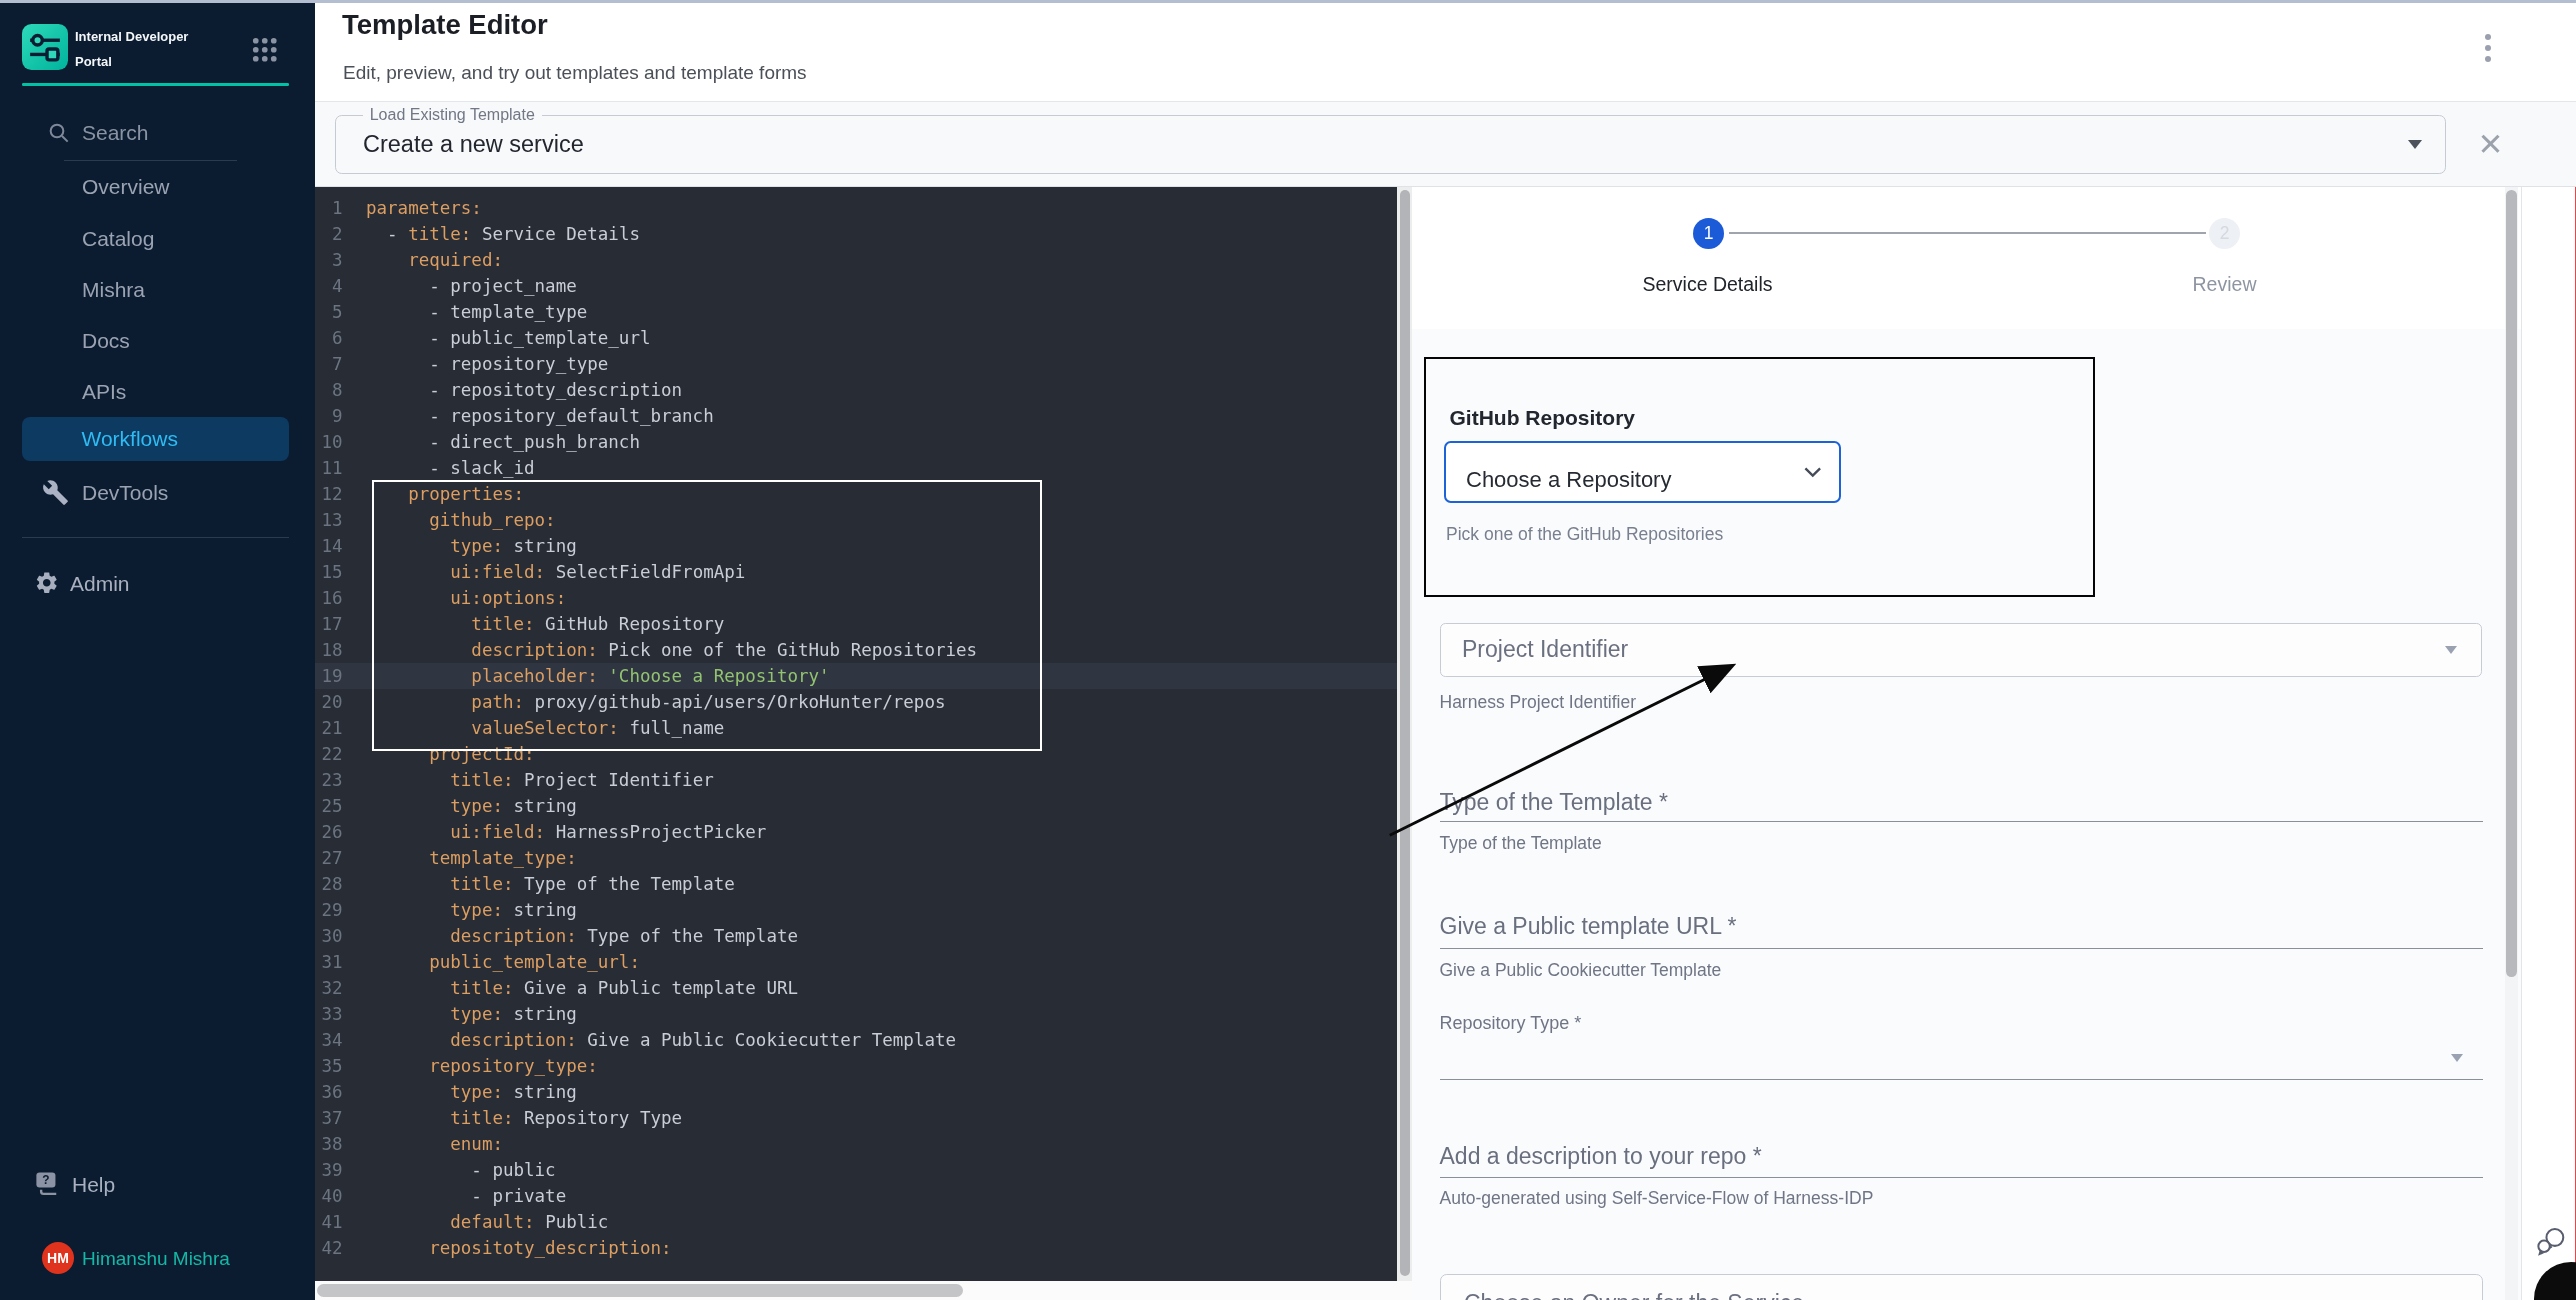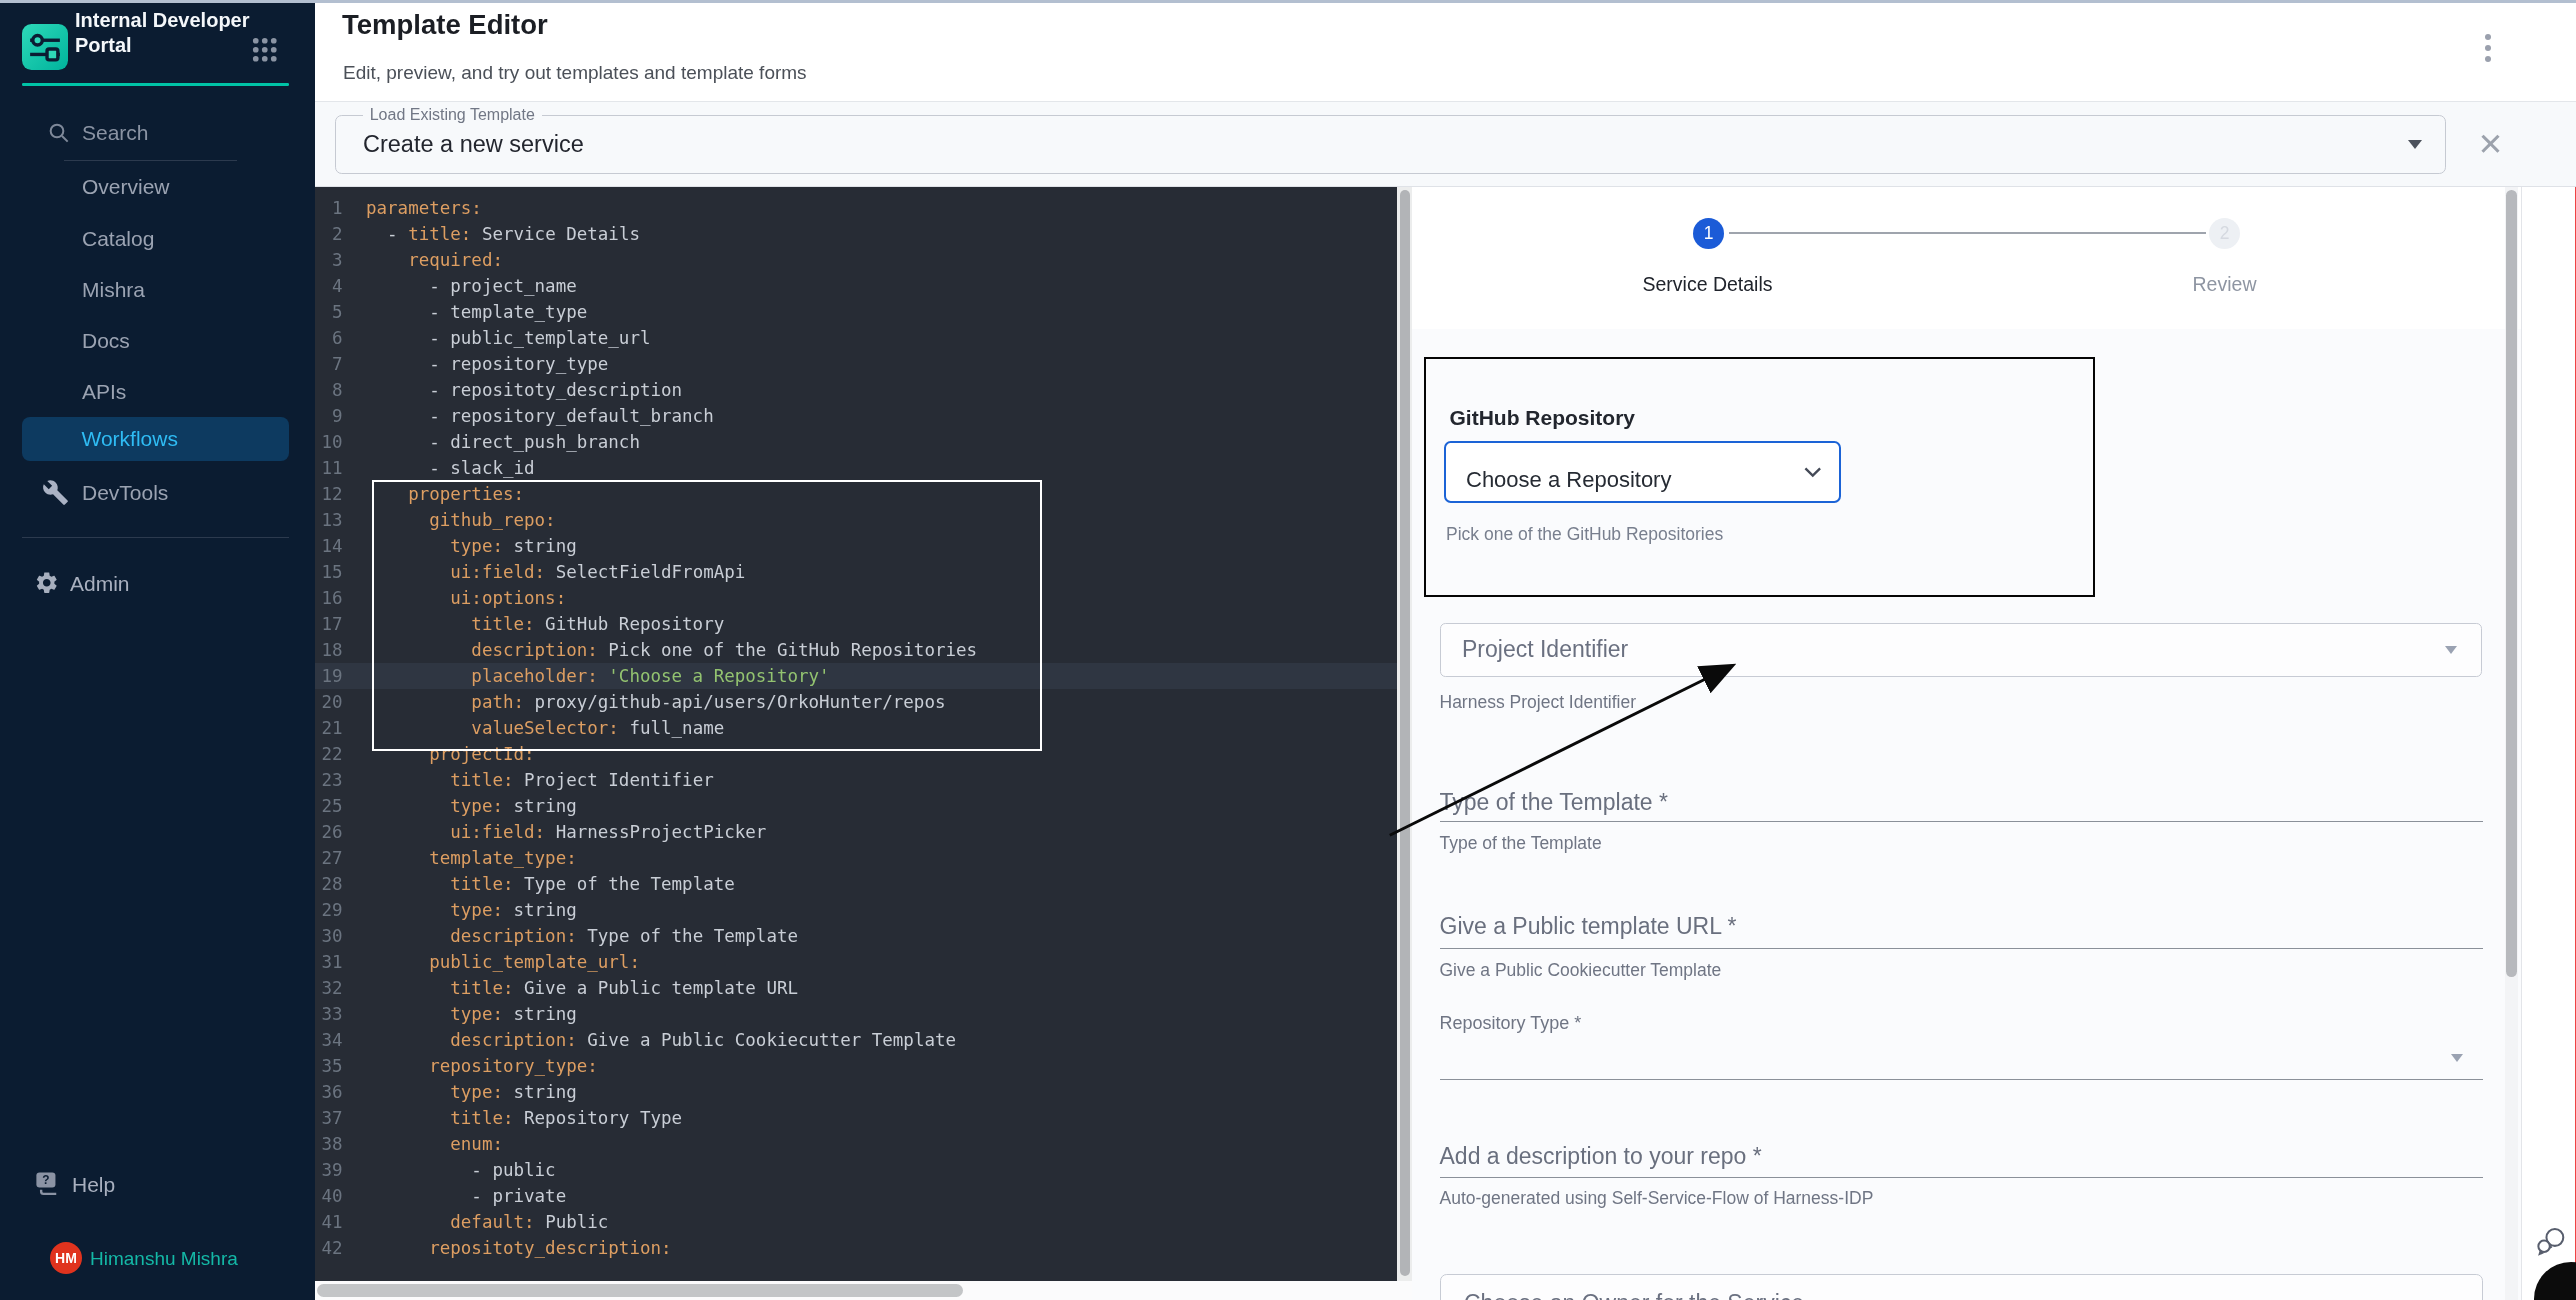--- a/index.html
+++ b/index.html
@@ -5,21 +5,21 @@
   * { margin:0; padding:0; box-sizing:border-box; }
   html,body { width:2576px; height:1301px; overflow:hidden; background:#fff;
               font-family:"Liberation Sans", sans-serif; }
   .app { position:relative; width:2576px; height:1301px; }
 
   .top-strip { position:absolute; left:0; top:0; width:2576px; height:2.7px; background:#b3bfd0; z-index:50; }
 
   
   .sidebar { position:absolute; left:0; top:0; width:315px; height:1301px; background:#0b1c31; z-index:5; }
   .logo-tile { position:absolute; left:21.5px; top:24px; width:46px; height:46px; }
-  .brand-text { position:absolute; left:75px; top:8px; color:#f4f7fa; font-size:20px; font-weight:bold; line-height:25px; }
+  .brand-text { position:absolute; left:75px; top:24px; color:#f4f7fa; font-size:13px; font-weight:bold; line-height:25px; }
   .grid-icon { position:absolute; left:252px; top:37px; }
   .teal-divider { position:absolute; left:21.5px; top:83px; width:267px; height:2.7px; background:#00c3a6; border-radius:1.3px; }
 
   .search-row { position:absolute; left:0; top:113px; width:315px; height:40px; cursor:pointer; }
   .search-row svg { position:absolute; left:47px; top:8px; }
   .search-row .lbl { position:absolute; left:82px; top:8px; font-size:21px; color:#8a93a3; }
   .search-divider { position:absolute; left:64px; top:160px; width:173px; height:1.3px; background:#2c3a4e; }
 
   .nav-item { position:absolute; left:0; width:315px; height:47px; color:#9ba3b2; font-size:21px; cursor:pointer; }
   .nav-item .lbl { position:absolute; left:82px; top:11.4px; }
@@ -29,21 +29,21 @@
 
   .side-divider { position:absolute; left:21.5px; top:537px; width:267px; height:1.3px; background:#2c3a4e; }
   .admin-row { position:absolute; left:0; top:561px; width:315px; height:44px; cursor:pointer; }
   .admin-row svg { position:absolute; left:34px; top:9.4px; }
   .admin-row .lbl { position:absolute; left:70px; top:10.7px; font-size:21px; color:#a9b0bf; }
 
   .help-row { position:absolute; left:0; top:1162px; width:315px; height:44px; cursor:pointer; }
   .help-row svg { position:absolute; left:34px; top:8px; }
   .help-row .lbl { position:absolute; left:72px; top:10.7px; font-size:21px; color:#a9b0bf; }
 
-  .user-row { position:absolute; left:16px; top:1235px; width:315px; height:47px; cursor:pointer;padding-left:12px; }
+  .user-row { position:absolute; left:8px; top:1235px; width:315px; height:47px; cursor:pointer;padding-left:12px; }
   .avatar { position:absolute; left:34px; top:6.7px; width:32px; height:32px; border-radius:50%; background:#e0331e;
             color:#fff; font-size:14px; font-weight:bold; text-align:center; line-height:32px; }
   .user-row .lbl { position:absolute; left:74px; top:13.4px; font-size:19px; color:#14b8a6; }
 
   
   .main { position:absolute; left:315px; top:0; width:2261px; height:1301px; background:#ef4444; }
 
   .hdr { position:absolute; left:0; top:0; width:2261px; height:101px; background:#fff; }
   .hdr .title { position:absolute; left:27px; top:9.4px; font-size:27.5px; font-weight:bold; color:#1b1e24; }
   .hdr .subtitle { position:absolute; left:28px; top:62px; font-size:19px; color:#4b5058; }

